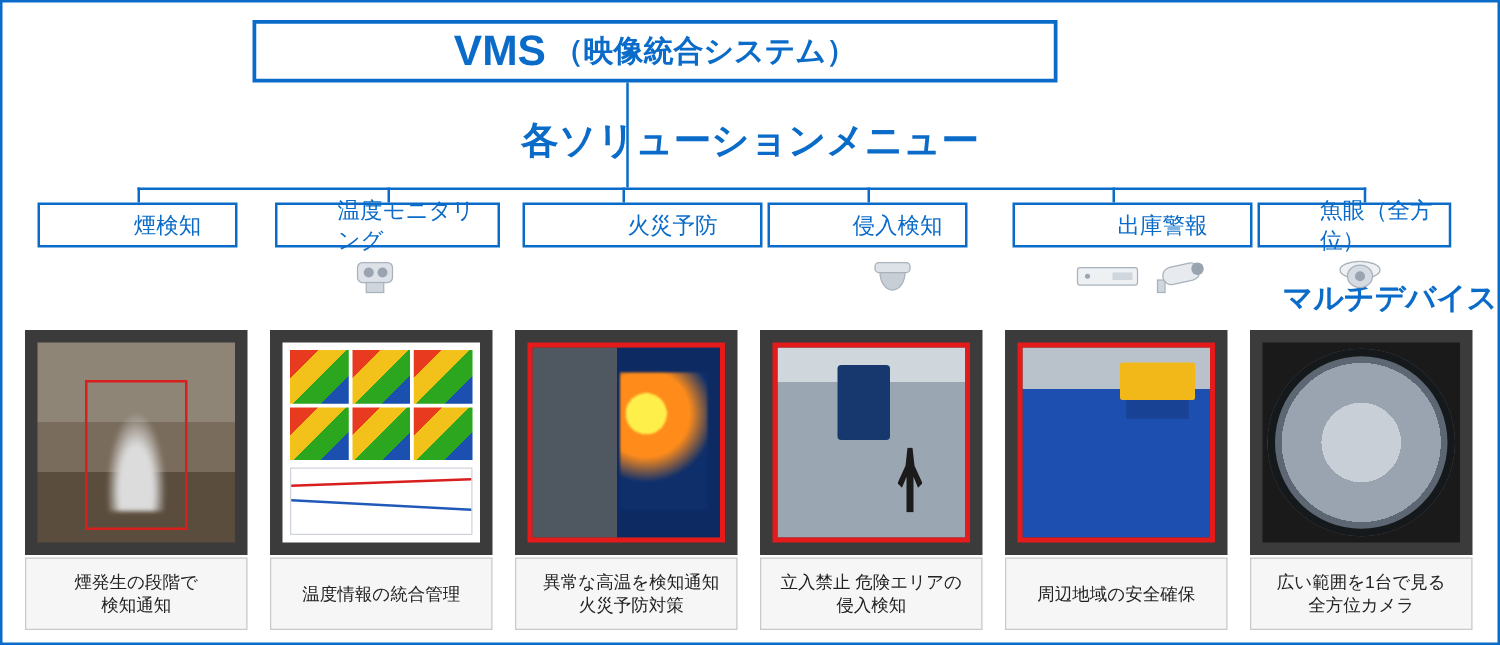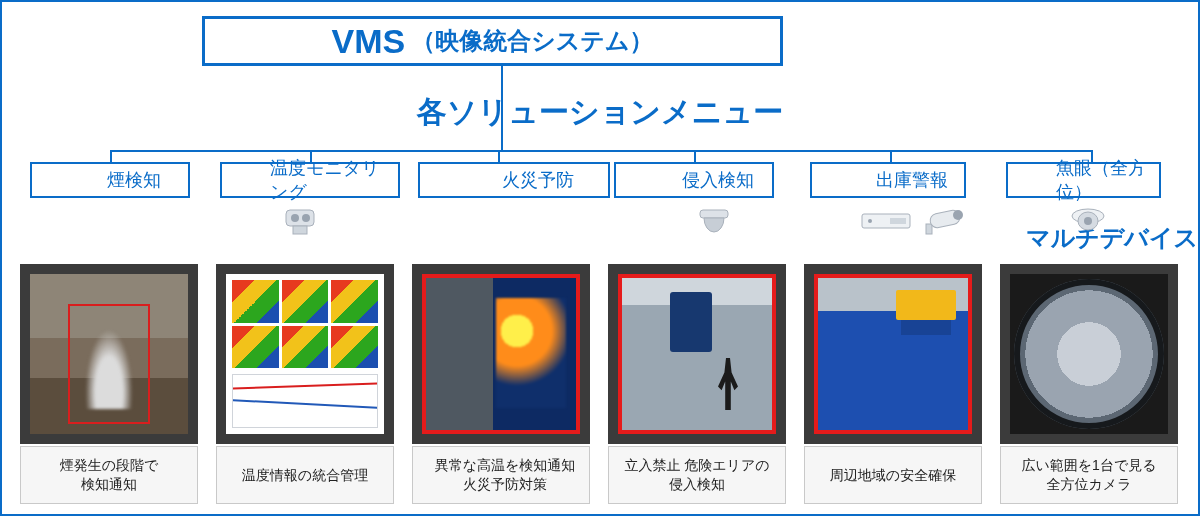--- a/index.html
+++ b/index.html
@@ -1,18 +1,18 @@
 <!DOCTYPE html>
 <html><head>
 <meta charset="utf-8">
 <style>
   html,body{margin:0;padding:0;background:#fff;font-family:"Meiryo","Hiragino Kaku Gothic Pro","Yu Gothic",sans-serif;}
   .frame{position:relative;width:1200px;height:516px;box-sizing:border-box;border:2px solid #0a6cc8;}
   .root-box{
-    position:absolute;left:200px;top:14px;width:581px;height:50px;
+    position:absolute;left:200px;top:14px;width:644px;height:50px;
     border:3px solid #0a6cc8;box-sizing:border-box;
     display:flex;align-items:center;justify-content:center;
   }
   .root-main{font-size:34px;font-weight:700;color:#0a6cc8;margin-right:6px;}
   .root-sub{font-size:24px;font-weight:700;color:#0a6cc8;text-align:right;}
   .menu-heading{
     position:absolute;left:0;right:0;top:90px;text-align:center;
     font-size:30px;font-weight:700;color:#0a6cc8;
   }
   .device-heading{
@@ -150,21 +150,21 @@
       </div>
       <div class="cat-box" style="left: 218px; width: 180px;">
         <span>温度モニタリング</span>
       </div>
       <div class="cat-box" style="left: 416px; width: 192px;">
         <span>火災予防</span>
       </div>
       <div class="cat-box" style="left: 612px; width: 160px;">
         <span>侵入検知</span>
       </div>
-      <div class="cat-box" style="left: 808px; width: 156px;">
+      <div class="cat-box" style="left: 808px; width: 192px;">
         <span>出庫警報</span>
       </div>
       <div class="cat-box" style="left: 1004px; width: 155px;">
         <span>魚眼（全方位）</span>
       </div>
     </div>
   <div id="devices">
       <div class="dev-ico" style="left: 278px;"><svg width="40" height="34" viewBox="0 0 40 34">
           <rect x="6" y="4" width="28" height="16" rx="4" fill="#dde2e8" stroke="#a9b1bb"></rect>
           <circle cx="15" cy="12" r="4" fill="#9aa4b0"></circle>

